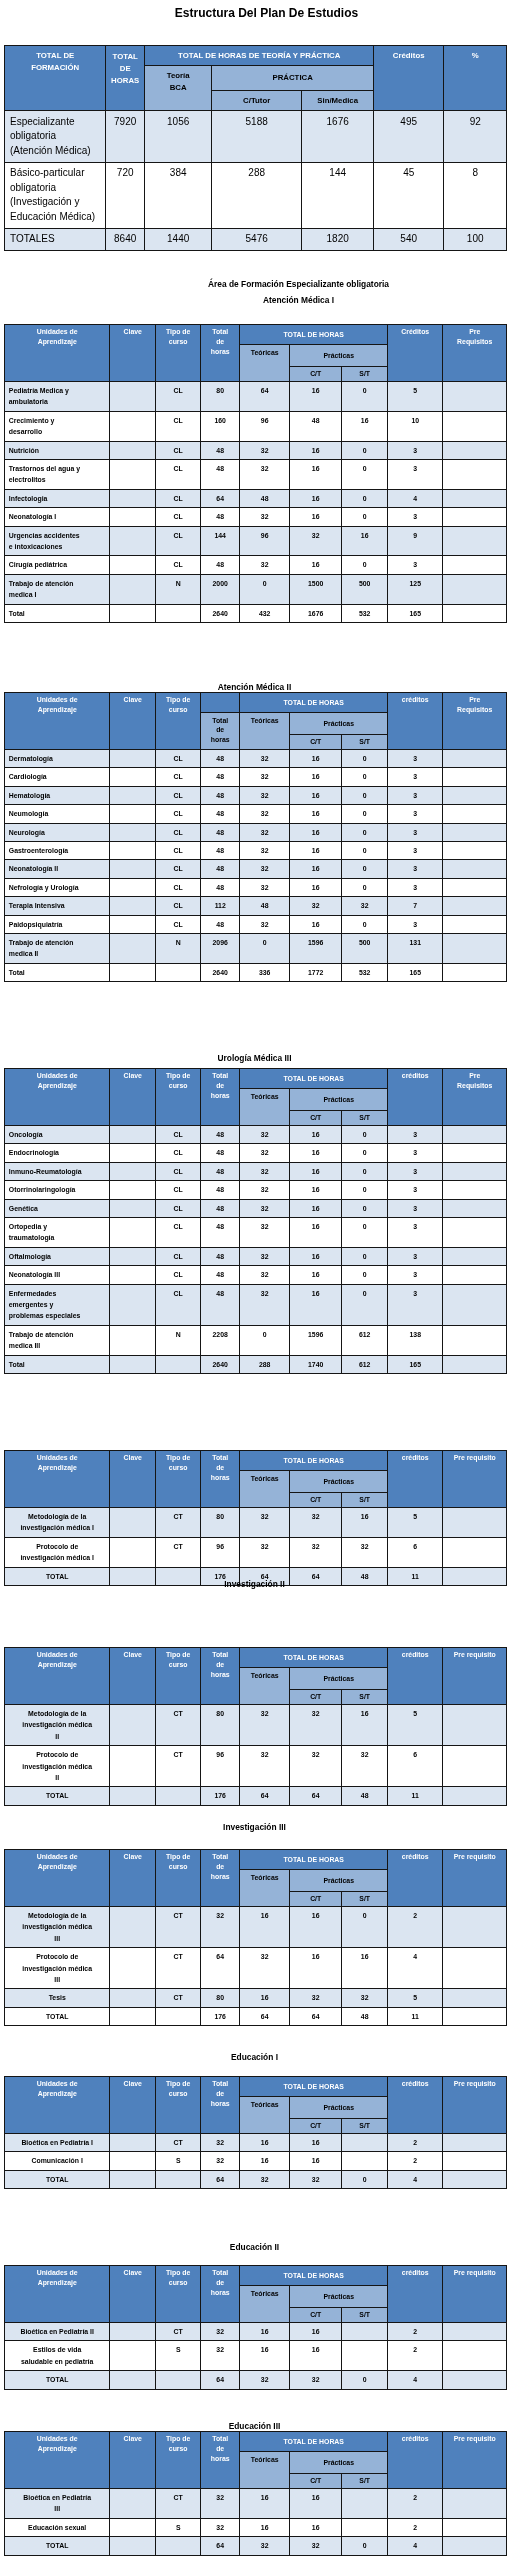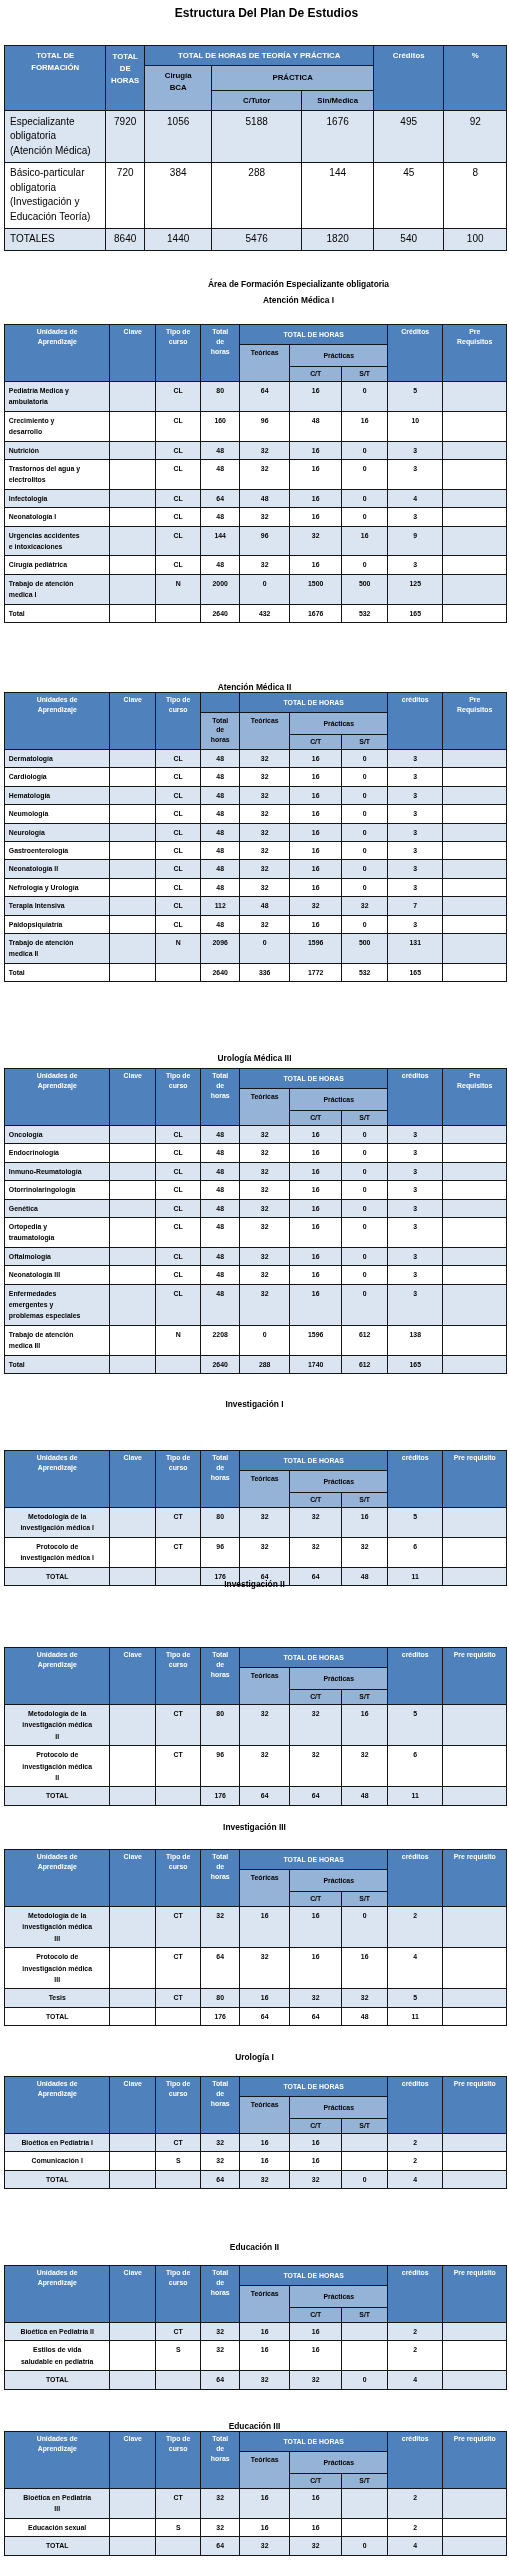--- a/index.html
+++ b/index.html
@@ -50,21 +50,21 @@
         <thead>
           <tr>
             <th rowspan="3">TOTAL DE
 FORMACIÓN</th>
             <th class="pad1" rowspan="3">TOTAL DE HORAS</th>
             <th colspan="3">TOTAL DE HORAS DE TEORÍA Y PRÁCTICA</th>
             <th rowspan="3">Créditos</th>
             <th rowspan="3">%</th>
           </tr>
           <tr>
-            <th class="mid" rowspan="2">Cirugía
+            <th class="mid" rowspan="2">Teoría
 BCA</th>
             <th class="mid pad2" colspan="2">PRÁCTICA</th>
           </tr>
           <tr>
             <th class="mid">C/Tutor</th>
             <th class="mid">Sin/Medica</th>
           </tr>
         </thead>
         <tbody>
           <tr class="shaded">
@@ -75,21 +75,21 @@
             <td>1056</td>
             <td>5188</td>
             <td>1676</td>
             <td>495</td>
             <td>92</td>
           </tr>
           <tr>
             <td class="name">Básico-particular
 obligatoria
 (Investigación y
-Educación Teoría)</td>
+Educación Médica)</td>
             <td>720</td>
             <td>384</td>
             <td>288</td>
             <td>144</td>
             <td>45</td>
             <td>8</td>
           </tr>
           <tr class="shaded">
             <td class="name">TOTALES</td>
             <td>8640</td>
@@ -604,21 +604,20 @@
               <td>288</td>
               <td>1740</td>
               <td>612</td>
               <td>165</td>
               <td></td>
             </tr>
           </tbody>
         </table>
       </div>
       <div class="sec-heading" style="top: 1396px;">
-        <div>Investigación I</div>
       </div>
       <div class="slot" style="top: 1450px;">
         <table class="tbl sec centered">
           <colgroup>
             <col style="width: 105px;">
             <col style="width: 46px;">
             <col style="width: 45px;">
             <col style="width: 39px;">
             <col style="width: 50px;">
             <col style="width: 52px;">
@@ -853,21 +852,21 @@
               <td>64</td>
               <td>64</td>
               <td>48</td>
               <td>11</td>
               <td></td>
             </tr>
           </tbody>
         </table>
       </div>
       <div class="sec-heading" style="top: 2049px;">
-        <div>Urología I</div>
+        <div>Educación I</div>
       </div>
       <div class="slot" style="top: 2076px;">
         <table class="tbl sec centered">
           <colgroup>
             <col style="width: 105px;">
             <col style="width: 46px;">
             <col style="width: 45px;">
             <col style="width: 39px;">
             <col style="width: 50px;">
             <col style="width: 52px;">

